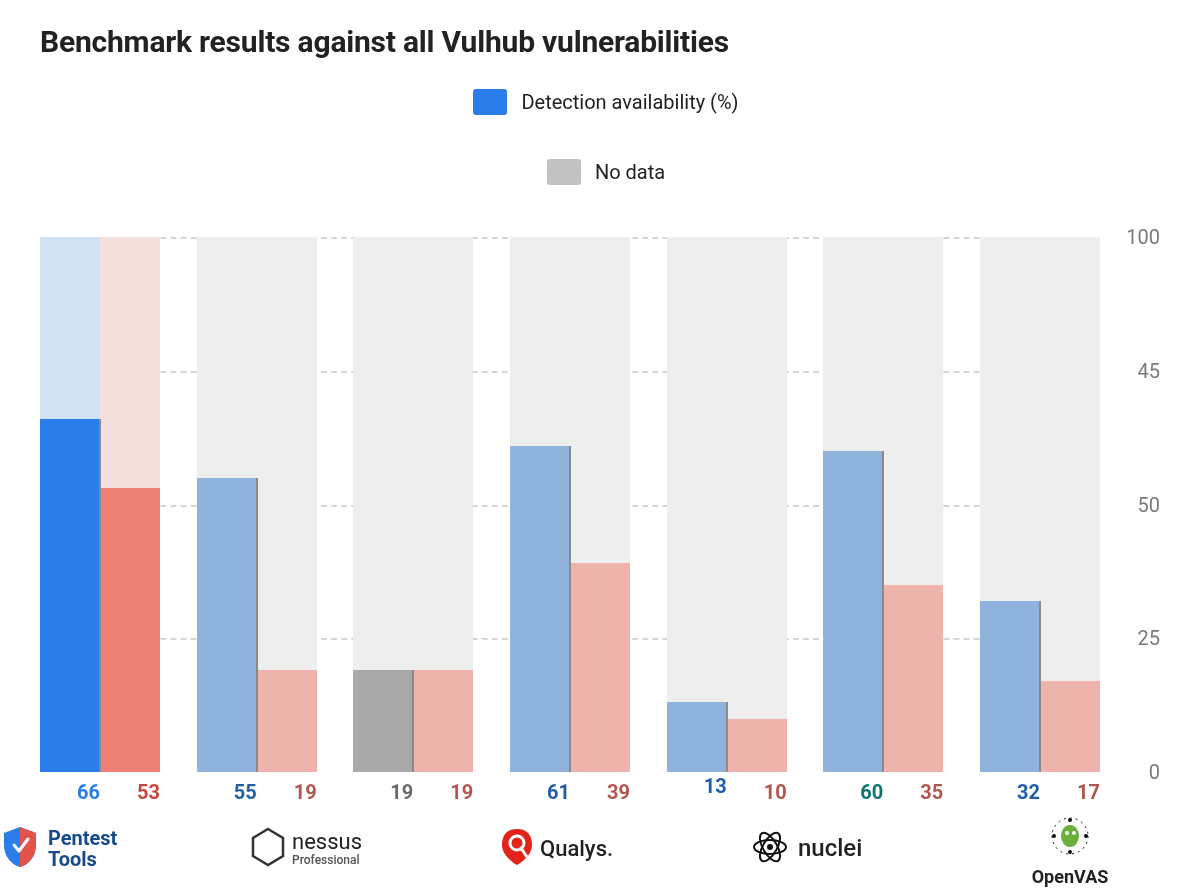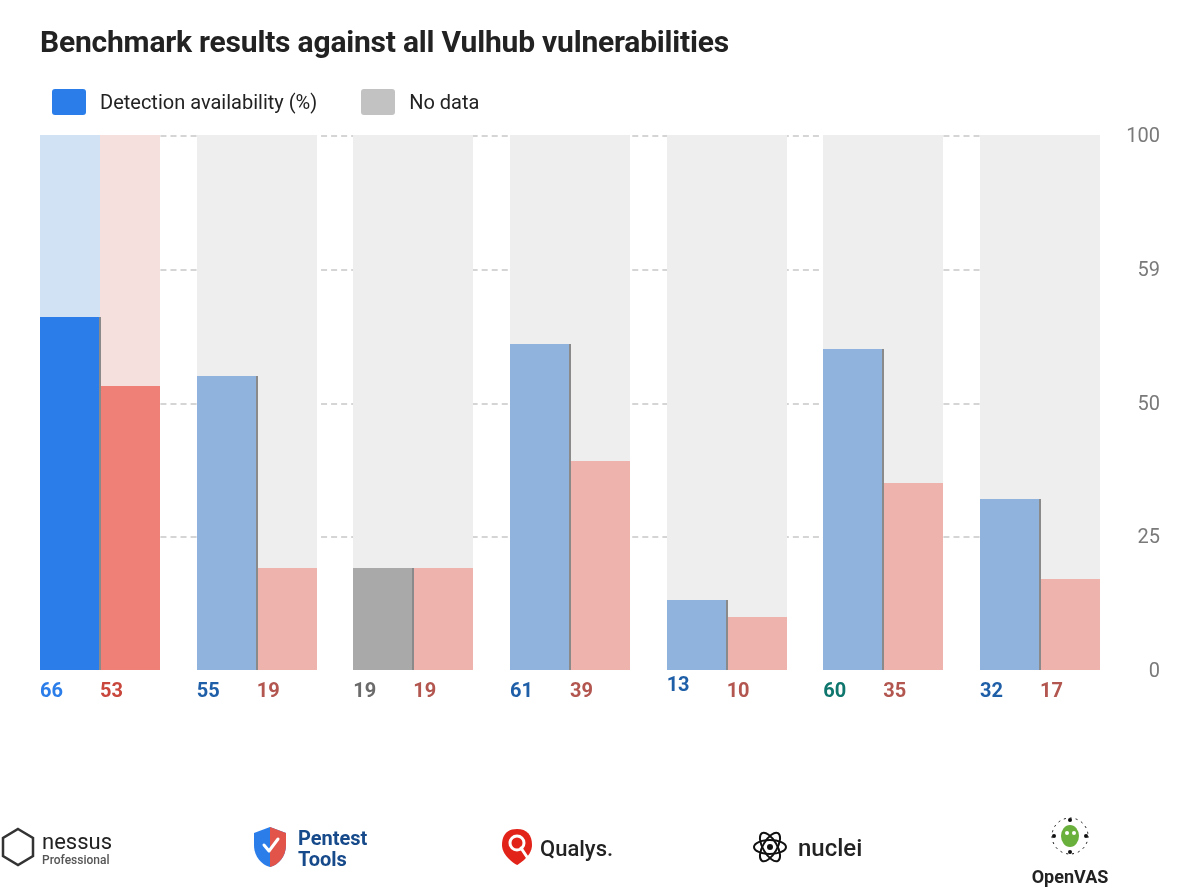--- a/index.html
+++ b/index.html
@@ -1,36 +1,36 @@
 <!DOCTYPE html>
 <html><head>
 <meta charset="utf-8">
 <style>
   * { box-sizing: border-box; }
   html, body { margin: 0; padding: 0; font-family: -apple-system, BlinkMacSystemFont, "Segoe UI", Roboto, Helvetica, Arial, sans-serif; background: #fff; color: #222; }
   .wrap { width: 1200px; height: 895px; padding: 24px 40px 0 40px; position: relative; }
   .title { font-size: 30px; font-weight: 700; letter-spacing: -0.2px; margin: 0 0 30px 0; }
-  .legend { display: flex; gap: 44px; align-items: center; font-size: 20px; margin-bottom: 20px; padding-left: 12px; }
+  .legend { display: flex; gap: 44px; align-items: center; font-size: 20px; margin-bottom: 52px; padding-left: 12px; flex-direction: column; }
   .legend-item { display: flex; align-items: center; gap: 14px; }
   .swatch { width: 34px; height: 26px; border-radius: 3px; }
   .chart-area { position: relative; height: 575px; margin-right: 60px; }
   .plot { position: absolute; left: 0; right: 0; top: 0; bottom: 40px; }
   .gridlines { position: absolute; inset: 0; }
   .gridline { position: absolute; left: 0; right: 0; border-top: 2px dashed #d5d5d5; }
   .yaxis { position: absolute; right: -60px; top: 0; bottom: 40px; width: 50px; }
   .ylbl { position: absolute; right: 0; font-size: 20px; color: #7a7a7a; transform: translateY(-50%); }
   .groups { position: absolute; inset: 0; display: flex; justify-content: space-between; align-items: flex-end; }
   .group { position: relative; width: 120px; height: 100%; }
   .bars { position: absolute; inset: 0; display: flex; }
   .barcol { flex: 1; position: relative; height: 100%; }
   .bar-bg { position: absolute; bottom: 0; width: 100%; height: 100%; }
   .bar-val { position: absolute; bottom: 0; width: 100%; }
   .centerline { position: absolute; left: 50%; bottom: 0; width: 2px; background: #8a8a8a; transform: translateX(-50%); }
   .vlabels { position: absolute; bottom: -32px; left: 0; right: 0; display: flex; }
-  .vlabels span { flex: 1; text-align: left; font-size: 20px; font-weight: 700; }
+  .vlabels span { flex: 1; text-align: right; font-size: 20px; font-weight: 700; }
   .xrow { position: absolute; left: 0; right: 60px; bottom: 8px; display: flex; justify-content: space-between; }
   .xitem { width: 140px; display: flex; flex-direction: column; align-items: center; gap: 2px; text-align: center; }
   .logo-slot { height: 56px; display: flex; align-items: center; justify-content: center; }
   .logo-label { font-size: 20px; font-weight: 600; color: #222; line-height: 1.05; }
   .logo-sub { font-size: 12px; color: #555; font-weight: 500; }
 </style>
 </head>
 <body>
 
 <div class="wrap">
@@ -174,46 +174,46 @@
               <span style="color: rgb(31, 95, 168);">32</span>
               <span style="color: rgb(178, 86, 79);">17</span>
             </div>
           </div>
         </div>
     </div>
     <div class="yaxis" id="yaxis">
         <div class="ylbl" style="top: 100%;">0</div>
         <div class="ylbl" style="top: 75%;">25</div>
         <div class="ylbl" style="top: 50%; margin-left: 41px;">50</div>
-        <div class="ylbl" style="top: 25%;">59</div>
+        <div class="ylbl" style="top: 25%;">45</div>
         <div class="ylbl" style="top: 0%;">100</div>
       </div>
   </div>
 
   <div class="xrow" id="xrow">
-      <div class="xitem" style="flex-direction: row; gap: 6px;">
-        <div class="logo-slot">
-          <span><svg width="36" height="40" viewBox="0 0 36 40">
-              <path d="M18 2 L33 11 V29 L18 38 L3 29 V11 Z" fill="none" stroke="#333" stroke-width="2.5"></path>
-            </svg></span>
-        </div>
-        <div style="text-align: left;">
-          <div class="logo-label" style="font-weight: 400; font-size: 22px;">nessus</div>
-          <div class="logo-sub">Professional</div>
-        </div>
-      </div>
       <div class="xitem" style="flex-direction: row; gap: 8px;">
         <div class="logo-slot">
           <span><svg width="40" height="44" viewBox="0 0 40 44">
               <path d="M20 2 L36 8 V20 C36 32 28 40 20 42 C12 40 4 32 4 20 V8 Z" fill="#2b7de9"></path>
               <path d="M20 2 L36 8 V20 C36 32 28 40 20 42 Z" fill="#e2544a"></path>
               <path d="M14 20 L19 26 L28 14" stroke="#fff" stroke-width="3" fill="none" stroke-linecap="round" stroke-linejoin="round"></path>
             </svg></span>
         </div>
         <div class="logo-label" style="text-align: left; color: rgb(22, 74, 138); font-weight: 700;">Pentest<br>Tools</div>
+      </div>
+      <div class="xitem" style="flex-direction: row; gap: 6px;">
+        <div class="logo-slot">
+          <span><svg width="36" height="40" viewBox="0 0 36 40">
+              <path d="M18 2 L33 11 V29 L18 38 L3 29 V11 Z" fill="none" stroke="#333" stroke-width="2.5"></path>
+            </svg></span>
+        </div>
+        <div style="text-align: left;">
+          <div class="logo-label" style="font-weight: 400; font-size: 22px;">nessus</div>
+          <div class="logo-sub">Professional</div>
+        </div>
       </div>
       <div class="xitem" style="flex-direction: row; gap: 6px;">
         <div class="logo-slot">
           <span><svg width="34" height="40" viewBox="0 0 34 40">
               <path d="M17 2 C27 2 32 8 32 18 C32 30 17 38 17 38 C17 38 2 30 2 18 C2 8 7 2 17 2 Z" fill="#e2231a"></path>
               <circle cx="17" cy="16" r="7" fill="none" stroke="#fff" stroke-width="3"></circle>
               <path d="M21 21 L27 30" stroke="#fff" stroke-width="3" stroke-linecap="round"></path>
             </svg></span>
         </div>
         <div class="logo-label" style="font-weight: 500; font-size: 22px;">Qualys.</div>

